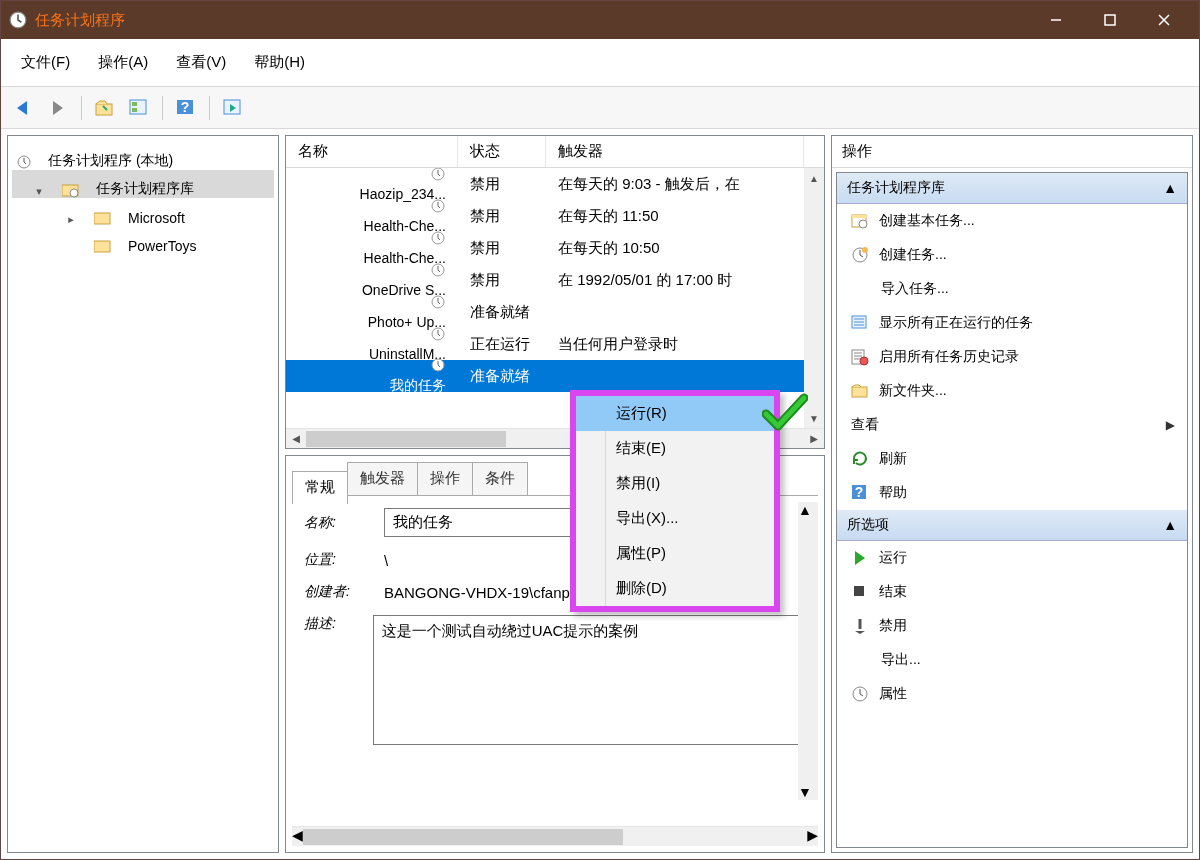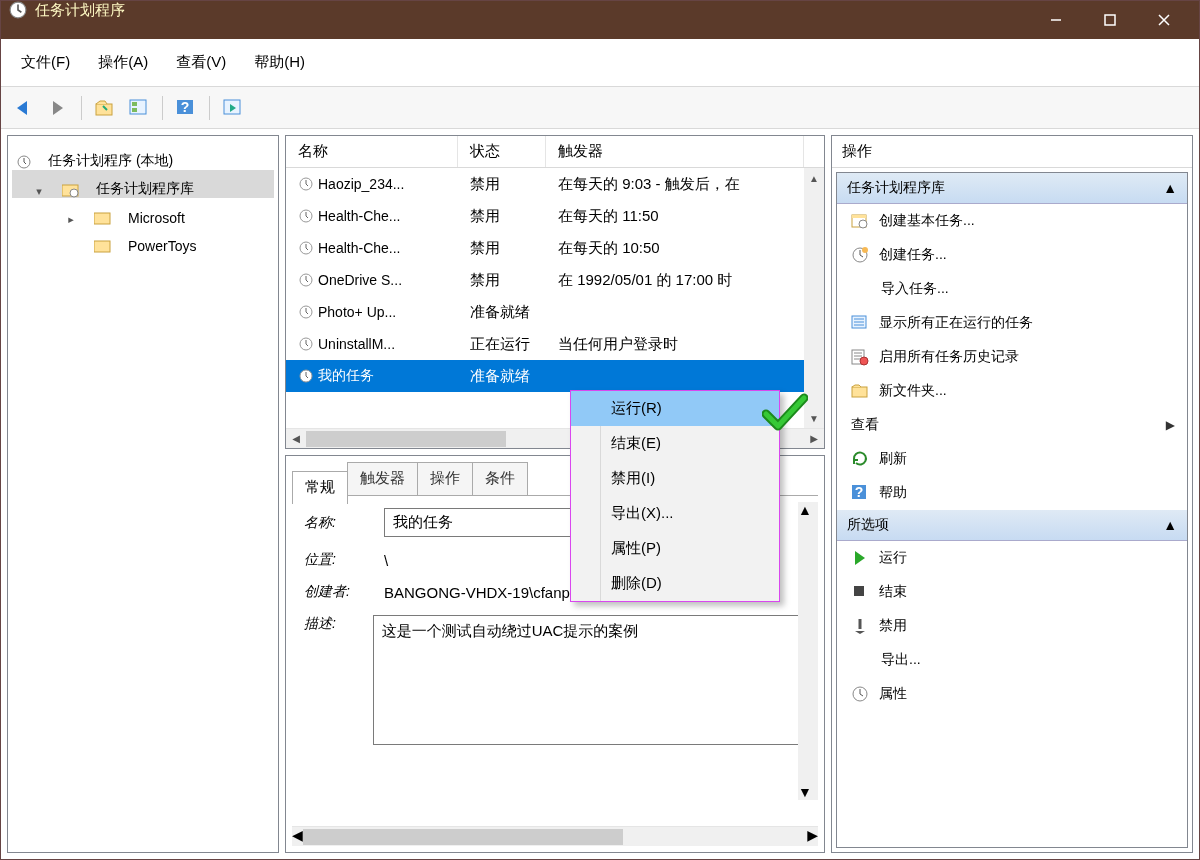--- a/index.html
+++ b/index.html
@@ -1,20 +1,20 @@
 <!DOCTYPE html>
 <html><head>
 <meta charset="utf-8">
 <style>
 * { box-sizing: border-box; margin: 0; padding: 0; font-family: "Microsoft YaHei", "Segoe UI", Tahoma, sans-serif; font-size: 14px; }
 body { background: #fff; user-select: none; }
 .window { width: 1200px; height: 860px; border: 1px solid #644; background: #fff; display: flex; flex-direction: column; }
 
 
-.titlebar { height: 38px; background: #5b3a2a; color: #fef9c3; display: flex; align-items: flex-start; padding: 0 8px; }
+.titlebar { height: 38px; background: #5b3a2a; color: #f97316; display: flex; align-items: center; padding: 0 8px; }
 .titlebar .app-icon { width: 18px; height: 18px; margin-right: 8px; }
 .titlebar .title { flex: 1; font-size: 15px; }
 .titlebar .win-btn { width: 54px; height: 38px; display: flex; align-items: center; justify-content: center; color: #fff; }
 
 
 .menubar { height: 48px; background: #fff; border-bottom: 1px solid #d9d9d9; display: flex; align-items: center; padding: 0 6px; text-align: right; }
 .menubar .menu-item { padding: 4px 14px; font-size: 15px; }
 
 
 .toolbar { height: 42px; background: #f7f7f7; border-bottom: 1px solid #d9d9d9; display: flex; align-items: center; padding: 0 8px; gap: 4px; }
@@ -41,21 +41,21 @@
 .tasklist-pane { border: 1px solid #828790; background:#fff; height: 314px; display:flex; flex-direction:column; position:relative; }
 .list-header { display:flex; border-bottom: 1px solid #d9d9d9; background:#fff; height:32px; align-items:stretch; padding-right:20px; }
 .list-header .col { border-right: 1px solid #e5e5e5; padding: 6px 12px; font-size:15px; display:flex; align-items:center; }
 .col-name { width: 172px; }
 .col-status { width: 88px; }
 .col-trigger { flex: 1; }
 .list-body { flex:1; overflow:hidden; position:relative; }
 .task-row { display:flex; align-items:center; height:32px; }
 .task-row.selected { background:#0078d7; color:#fff; }
 .task-cell { padding: 0 12px; white-space:nowrap; overflow:hidden; text-overflow:ellipsis; font-size:15px; }
-.task-cell.name { width: 172px; display:flex; align-items:center; gap:4px; }
+.task-cell.name { width: 172px; display:flex; align-items:flex-end; gap:4px;flex-direction:column; }
 .task-cell.status { width: 88px; }
 .task-cell.trigger { flex:1; }
 .task-clock { width:16px; height:16px; flex-shrink:0; }
 .vscroll { position:absolute; right:0; top:32px; bottom:20px; width:20px; background:#f0f0f0; display:flex; flex-direction:column; align-items:center; justify-content:space-between; }
 .vscroll .arrow { width:100%; height:20px; display:flex; align-items:center; justify-content:center; background:#f0f0f0; font-size:10px; color:#555;}
 .hscroll { height:20px; background:#f0f0f0; border-top:1px solid #e5e5e5; display:flex; align-items:center; }
 .hscroll .arrow { width:20px; height:100%; display:flex; align-items:center; justify-content:center; font-size:10px; color:#555;}
 .hscroll .track { flex:1; height:100%; position:relative; }
 .hscroll .thumb { position:absolute; left:0; top:2px; height:16px; width:200px; background:#cdcdcd;}
 
@@ -77,21 +77,21 @@
 
 .actions-header { padding:6px 10px; font-size:15px; border-bottom:1px solid #d9d9d9; }
 .actions-body { flex:1; overflow-y:auto; border:1px solid #828790; margin:4px; display:flex; flex-direction:column; }
 .section-title { background: linear-gradient(#dfeaf5,#c7dbf2); padding:6px 10px; font-size:15px; display:flex; justify-content:space-between; align-items:center; border-bottom:1px solid #aac; }
 .action-item { display:flex; align-items:center; gap:10px; padding:8px 12px 8px 14px; font-size:15px; }
 .action-item .chev { margin-left:auto; color:#333; font-size:12px; }
 .action-icon { width:18px; height:18px; flex-shrink:0; }
 .action-indent { padding-left:44px; }
 
 
-.context-menu { position:absolute; left:570px; top:390px; width:210px; background:#f2f2f2; border:1px solid #d946ef; box-shadow:4px 4px 6px rgba(0,0,0,.25); z-index:100; }
+.context-menu { position:absolute; left:570px; top:390px; width:210px; background:#f2f2f2; border:6px solid #d946ef; box-shadow:4px 4px 6px rgba(0,0,0,.25); z-index:100; }
 .ctx-item { padding:8px 14px 8px 40px; font-size:15px; position:relative; }
 .ctx-item.highlight { background:#91c9f7; }
 .ctx-gutter { position:absolute; left:0; top:0; bottom:0; width:30px; border-right:1px solid #d9d9d9; background:#f2f2f2; }
 
 
 .checkmark { position:absolute; left:762px; top:392px; width:46px; height:40px; z-index:101; }
 
 svg { display:block; }
 </style>
 </head>

